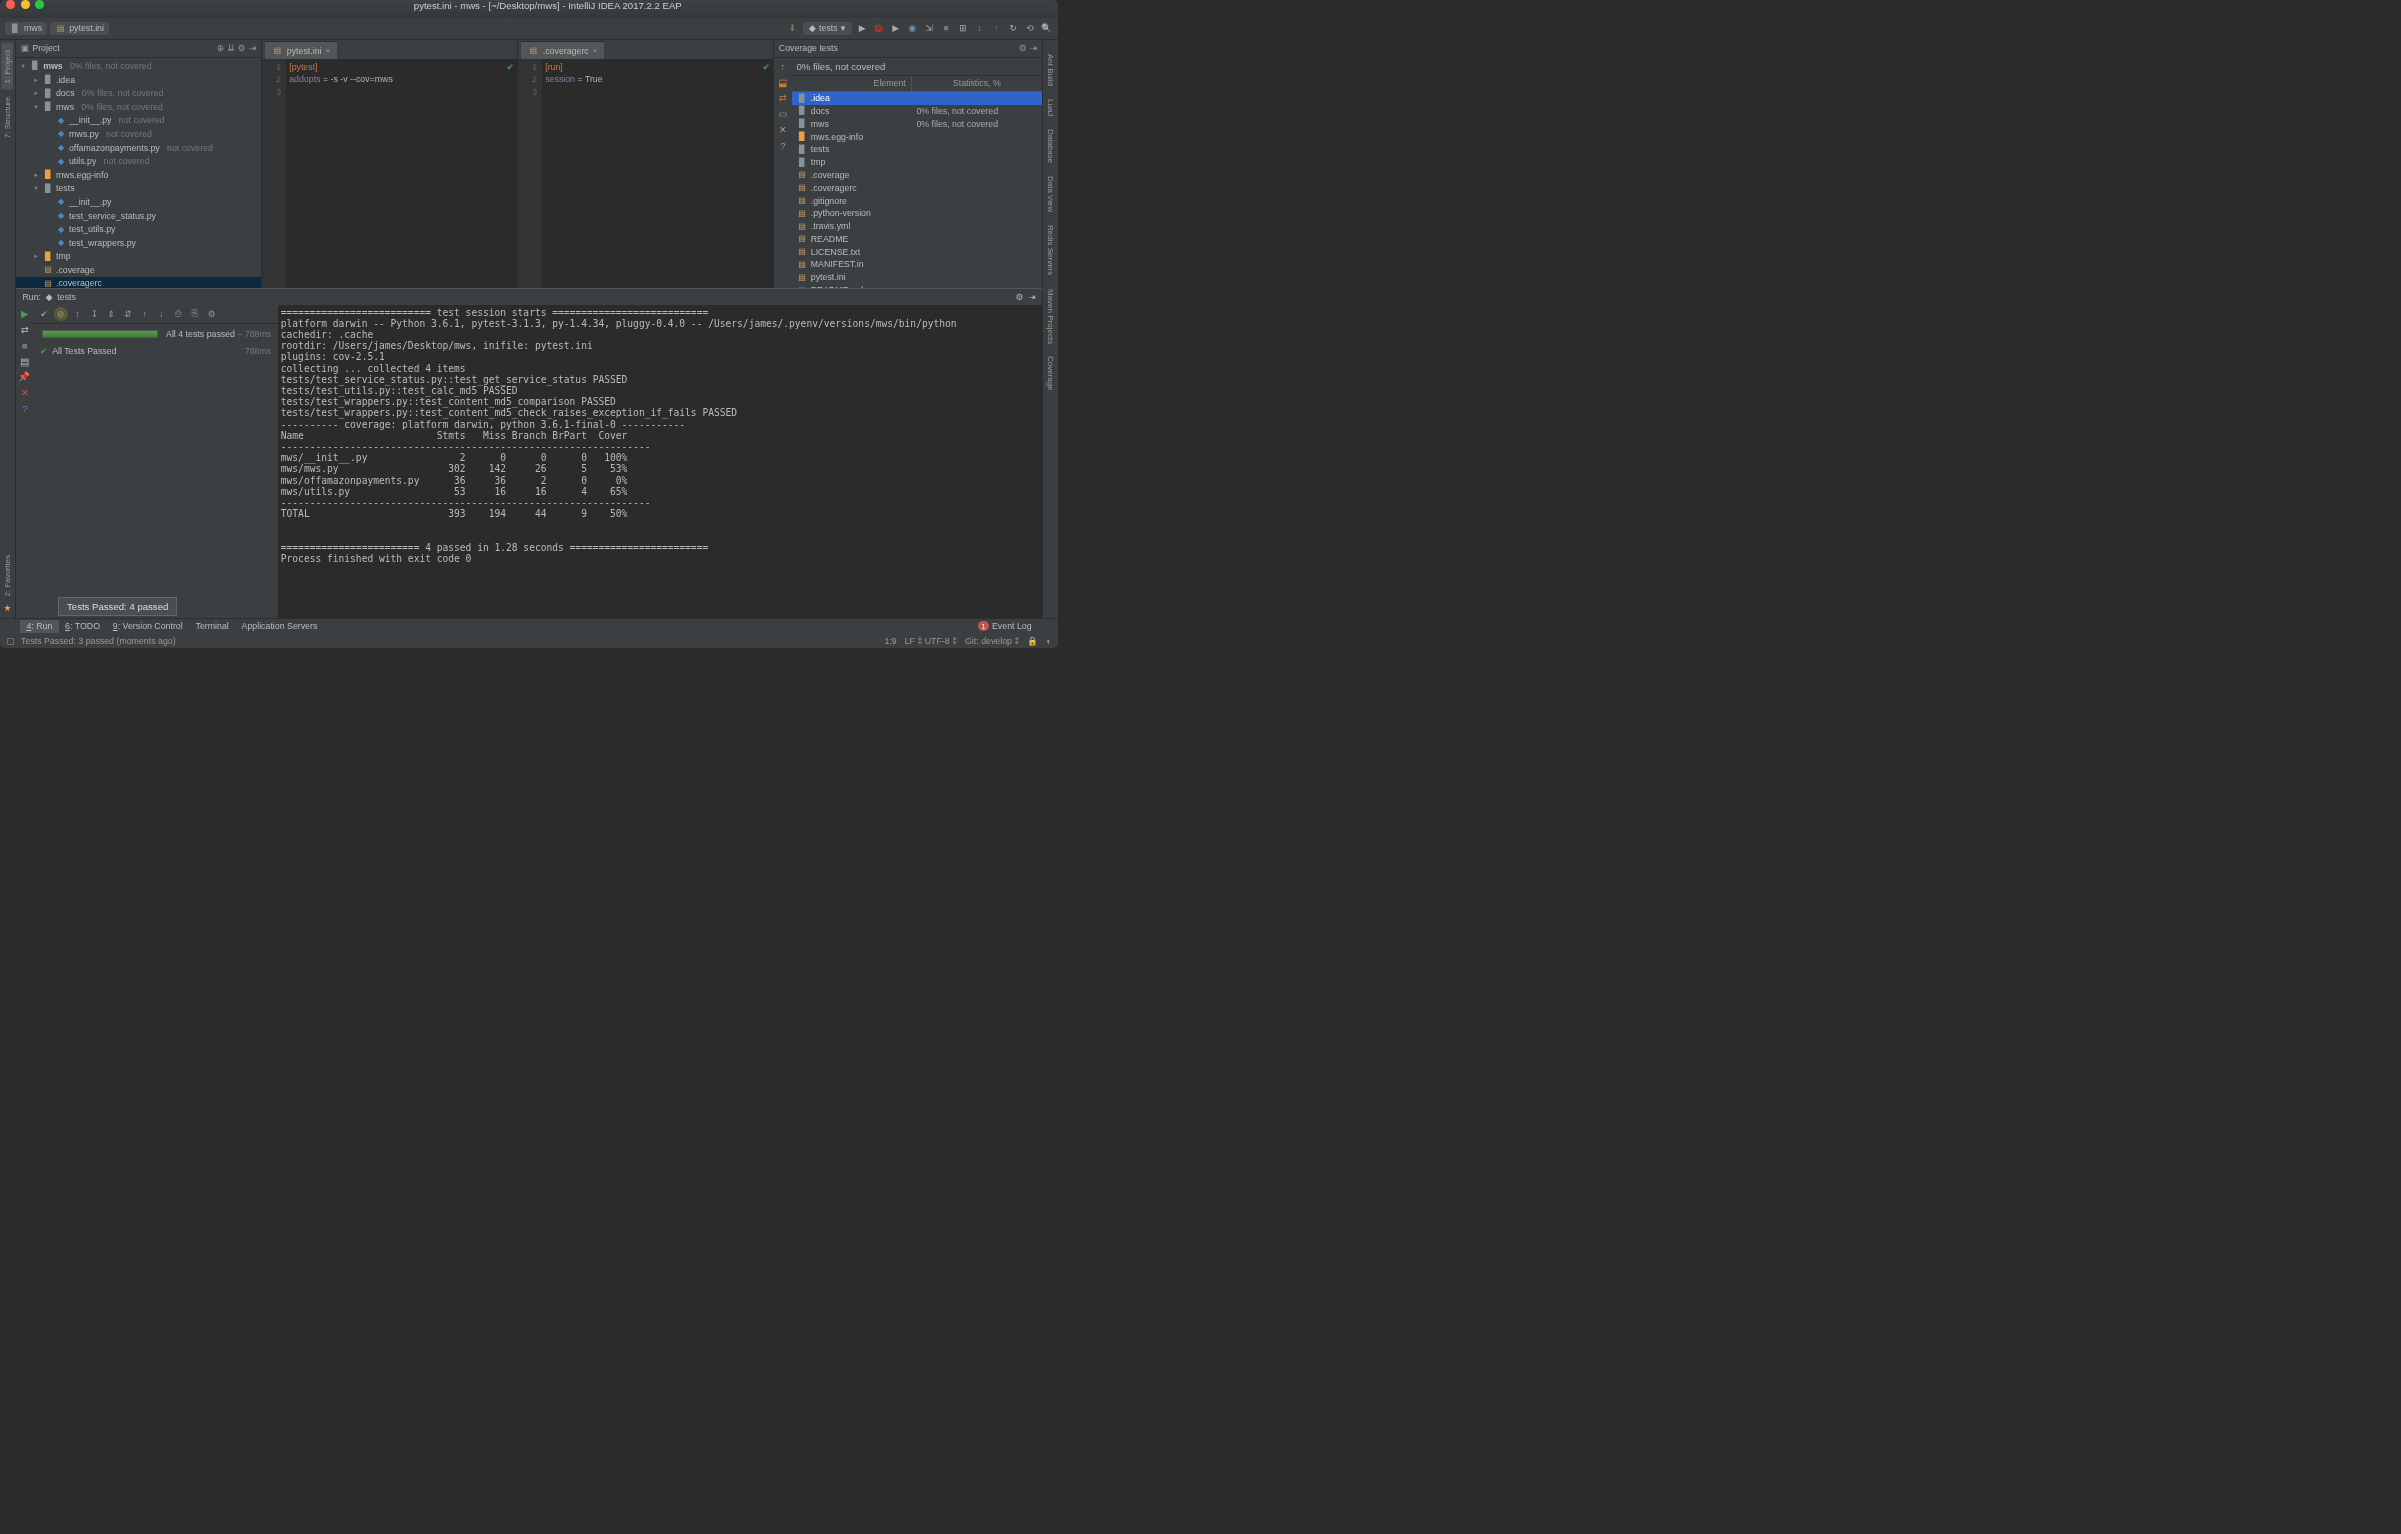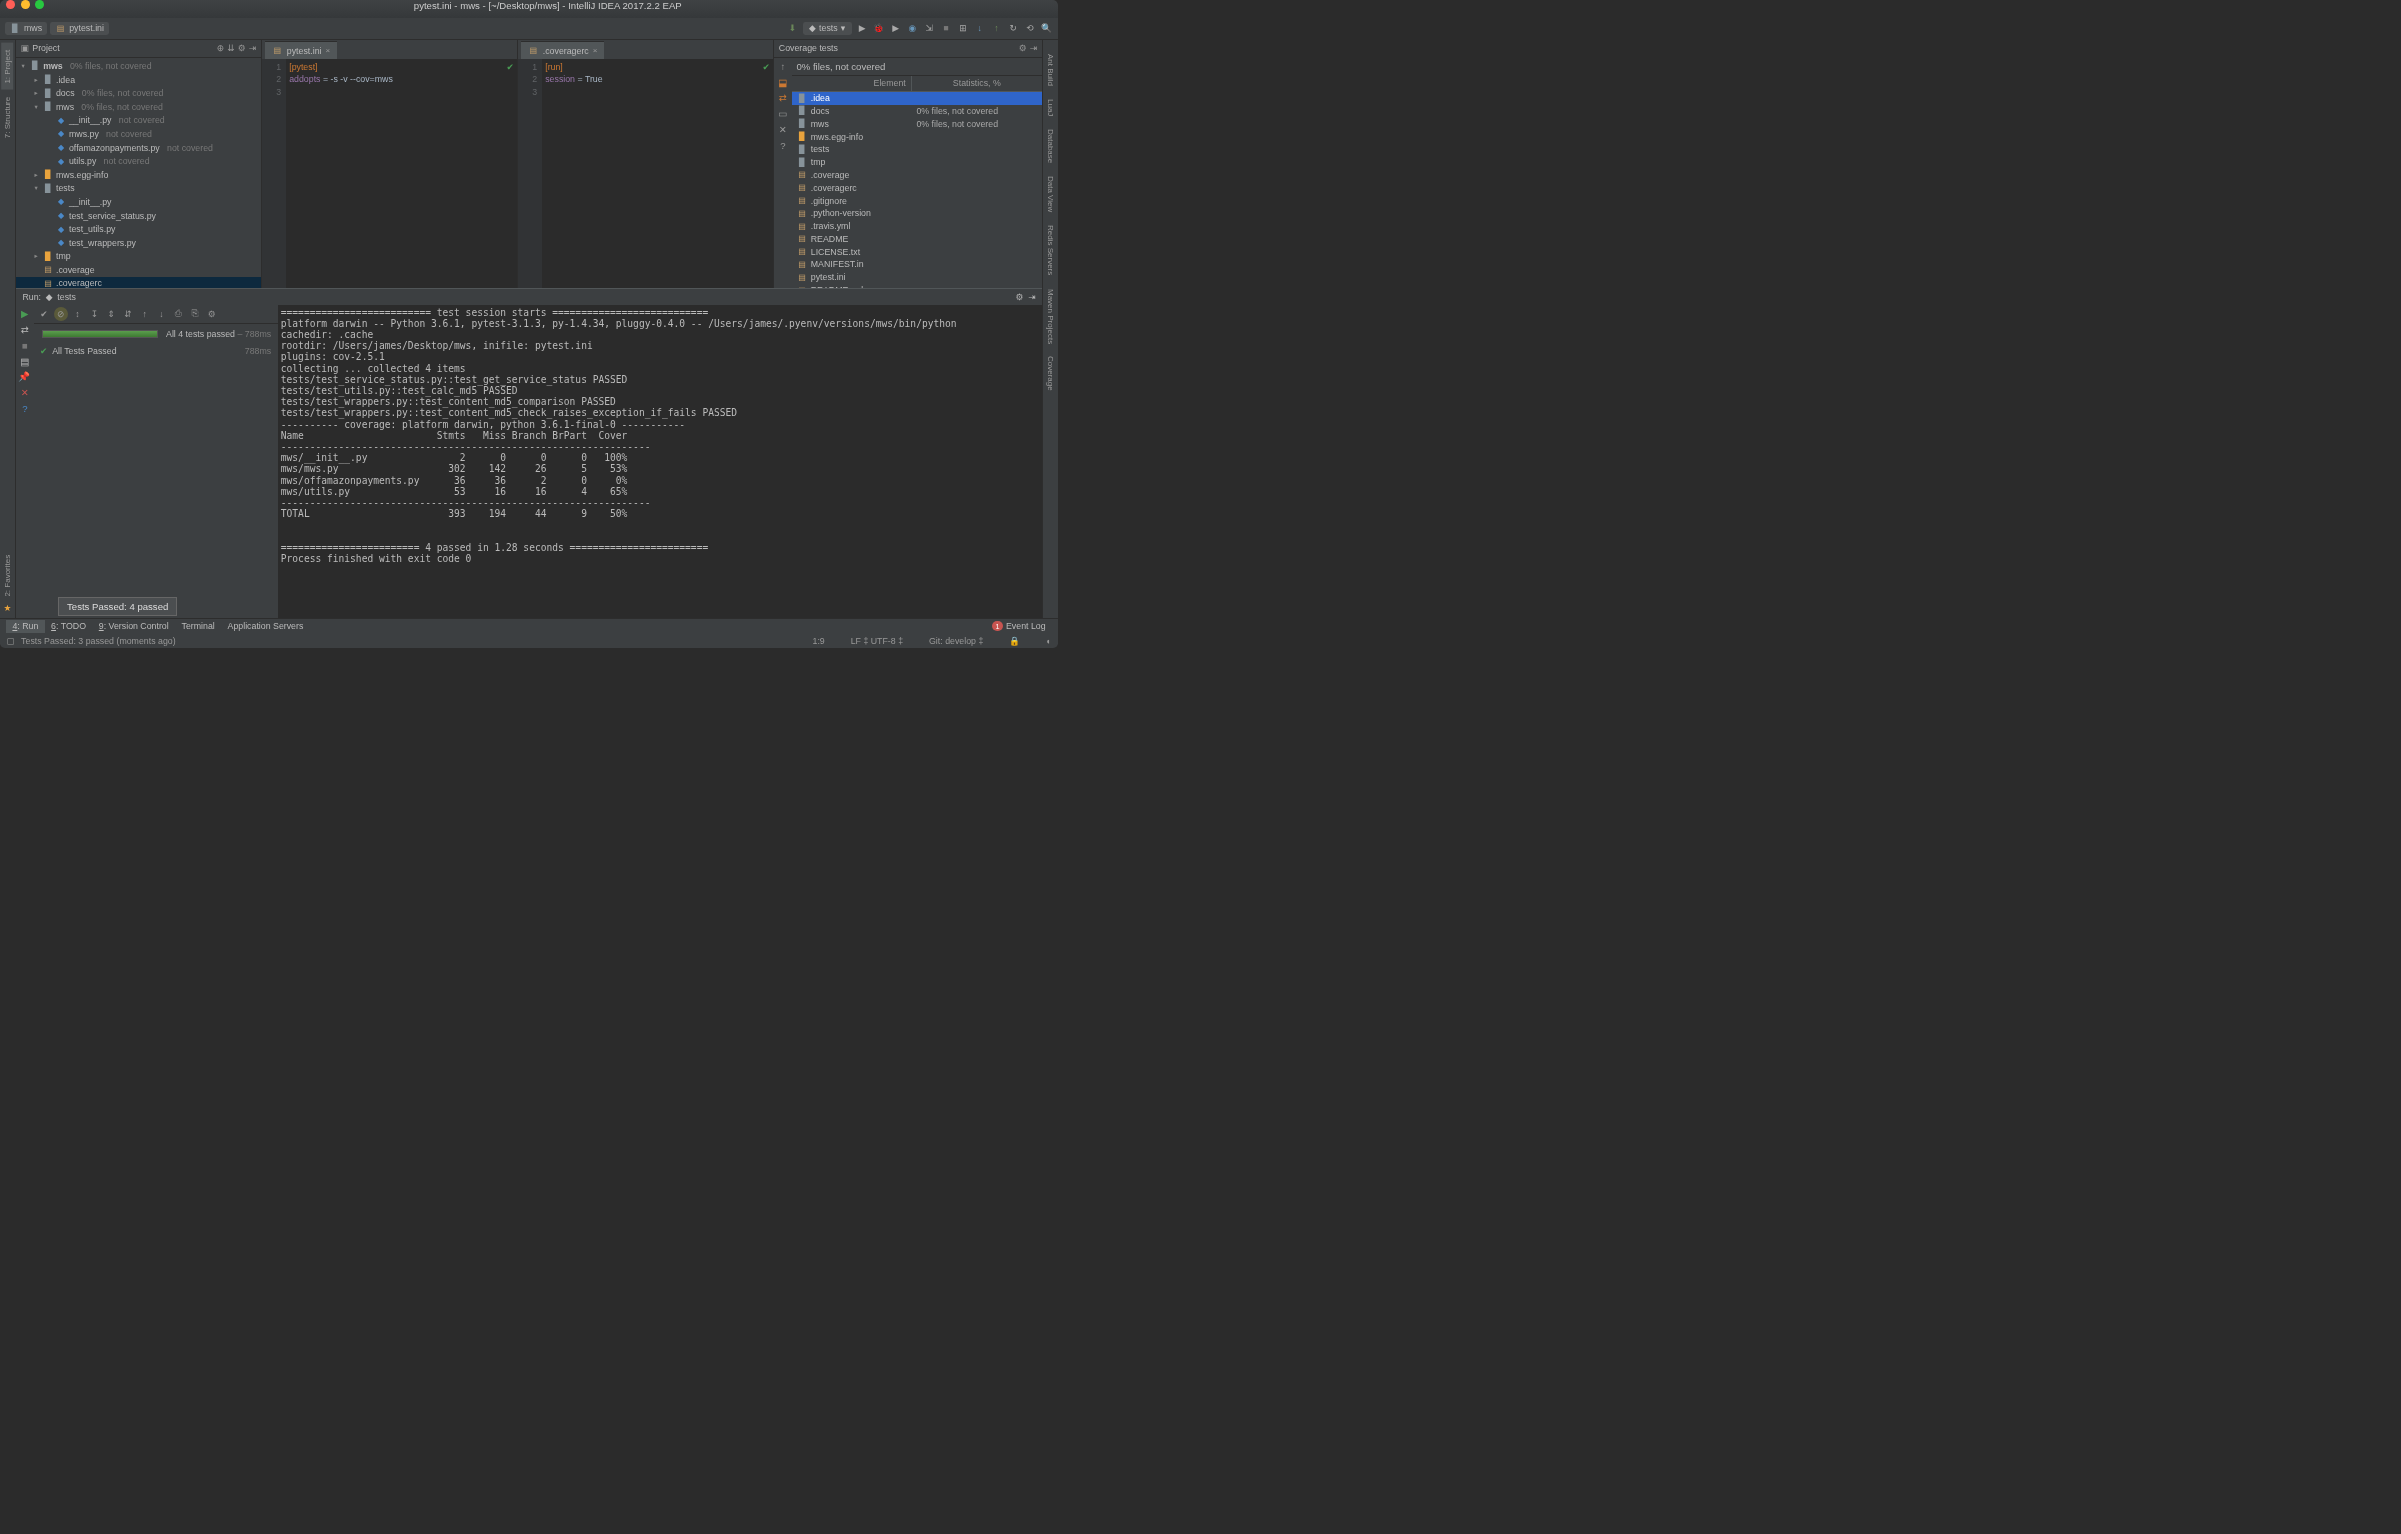--- a/index.html
+++ b/index.html
@@ -59,25 +59,25 @@
 .run-body{display:flex;height:calc(100% - 16px)}
 .run-tools{width:17.6px;background:#3c3f41;display:flex;flex-direction:column;align-items:center;gap:4.8px;padding-top:3.2px}
 .run-tools span{font-size:9.6px;cursor:pointer}
 .test-tree{width:244px;background:#3c3f41;display:flex;flex-direction:column}
 .test-toolbar{height:19px;display:flex;align-items:center;gap:2.4px;padding:0 3.2px;border-bottom:0.8px solid #2d2d2d}
 .test-toolbar span{width:14.4px;height:14.4px;display:flex;align-items:center;justify-content:center;color:#999;font-size:8.8px}
 .test-status{display:flex;align-items:center;padding:3.2px 6.4px;gap:4.8px}
 .progress{flex:1;height:8px;background:#2b2b2b;border:0.8px solid #555;margin:0 8px}
 .progress-fill{height:100%;background:linear-gradient(#5b9e4d,#3e7a32)}
 .console{flex:1;background:#2b2b2b;font-family:Menlo,monospace;font-size:9.6px;line-height:11.2px;color:#bbb;padding:1.6px 3.2px;overflow:auto;white-space:pre}
-.bottom-tabs{position:absolute;bottom:14.4px;left:0;right:0;height:16px;background:#3c3f41;border-top:0.8px solid #2d2d2d;display:flex;align-items:center;padding:0 6px;gap:1.6px}
+.bottom-tabs{position:absolute;bottom:14.4px;left:0;right:0;height:16px;background:#3c3f41;border-top:0.8px solid #2d2d2d;display:flex;align-items:center;padding:0 20px;gap:1.6px}
 .btab{padding:1.6px 6.4px;display:flex;align-items:center;gap:3.2px;color:#bbb;font-size:8.8px}
 .btab.act{background:#515658}
 .statusbar{position:absolute;bottom:0;left:0;right:0;height:14.4px;background:#3c3f41;display:flex;align-items:center;padding:0 6.4px;color:#999;font-size:8.8px}
-.statusbar .r{margin-left:auto;display:flex;gap:26px}
+.statusbar .r{margin-left:auto;display:flex;gap:8px}
 .tooltip{position:absolute;background:#4b4e50;border:0.8px solid #666;padding:3.2px 8px;color:#ddd;font-size:9.6px;left:58px;bottom:32px;z-index:10}
 .u{text-decoration:underline}
 .green{color:#499c54}.red{color:#c75450}.blue{color:#4a88c7}
 </style>
 </head>
 <body>
 
 <div class="titlebar">
   <div class="traffic">
     <span class="r"></span>

